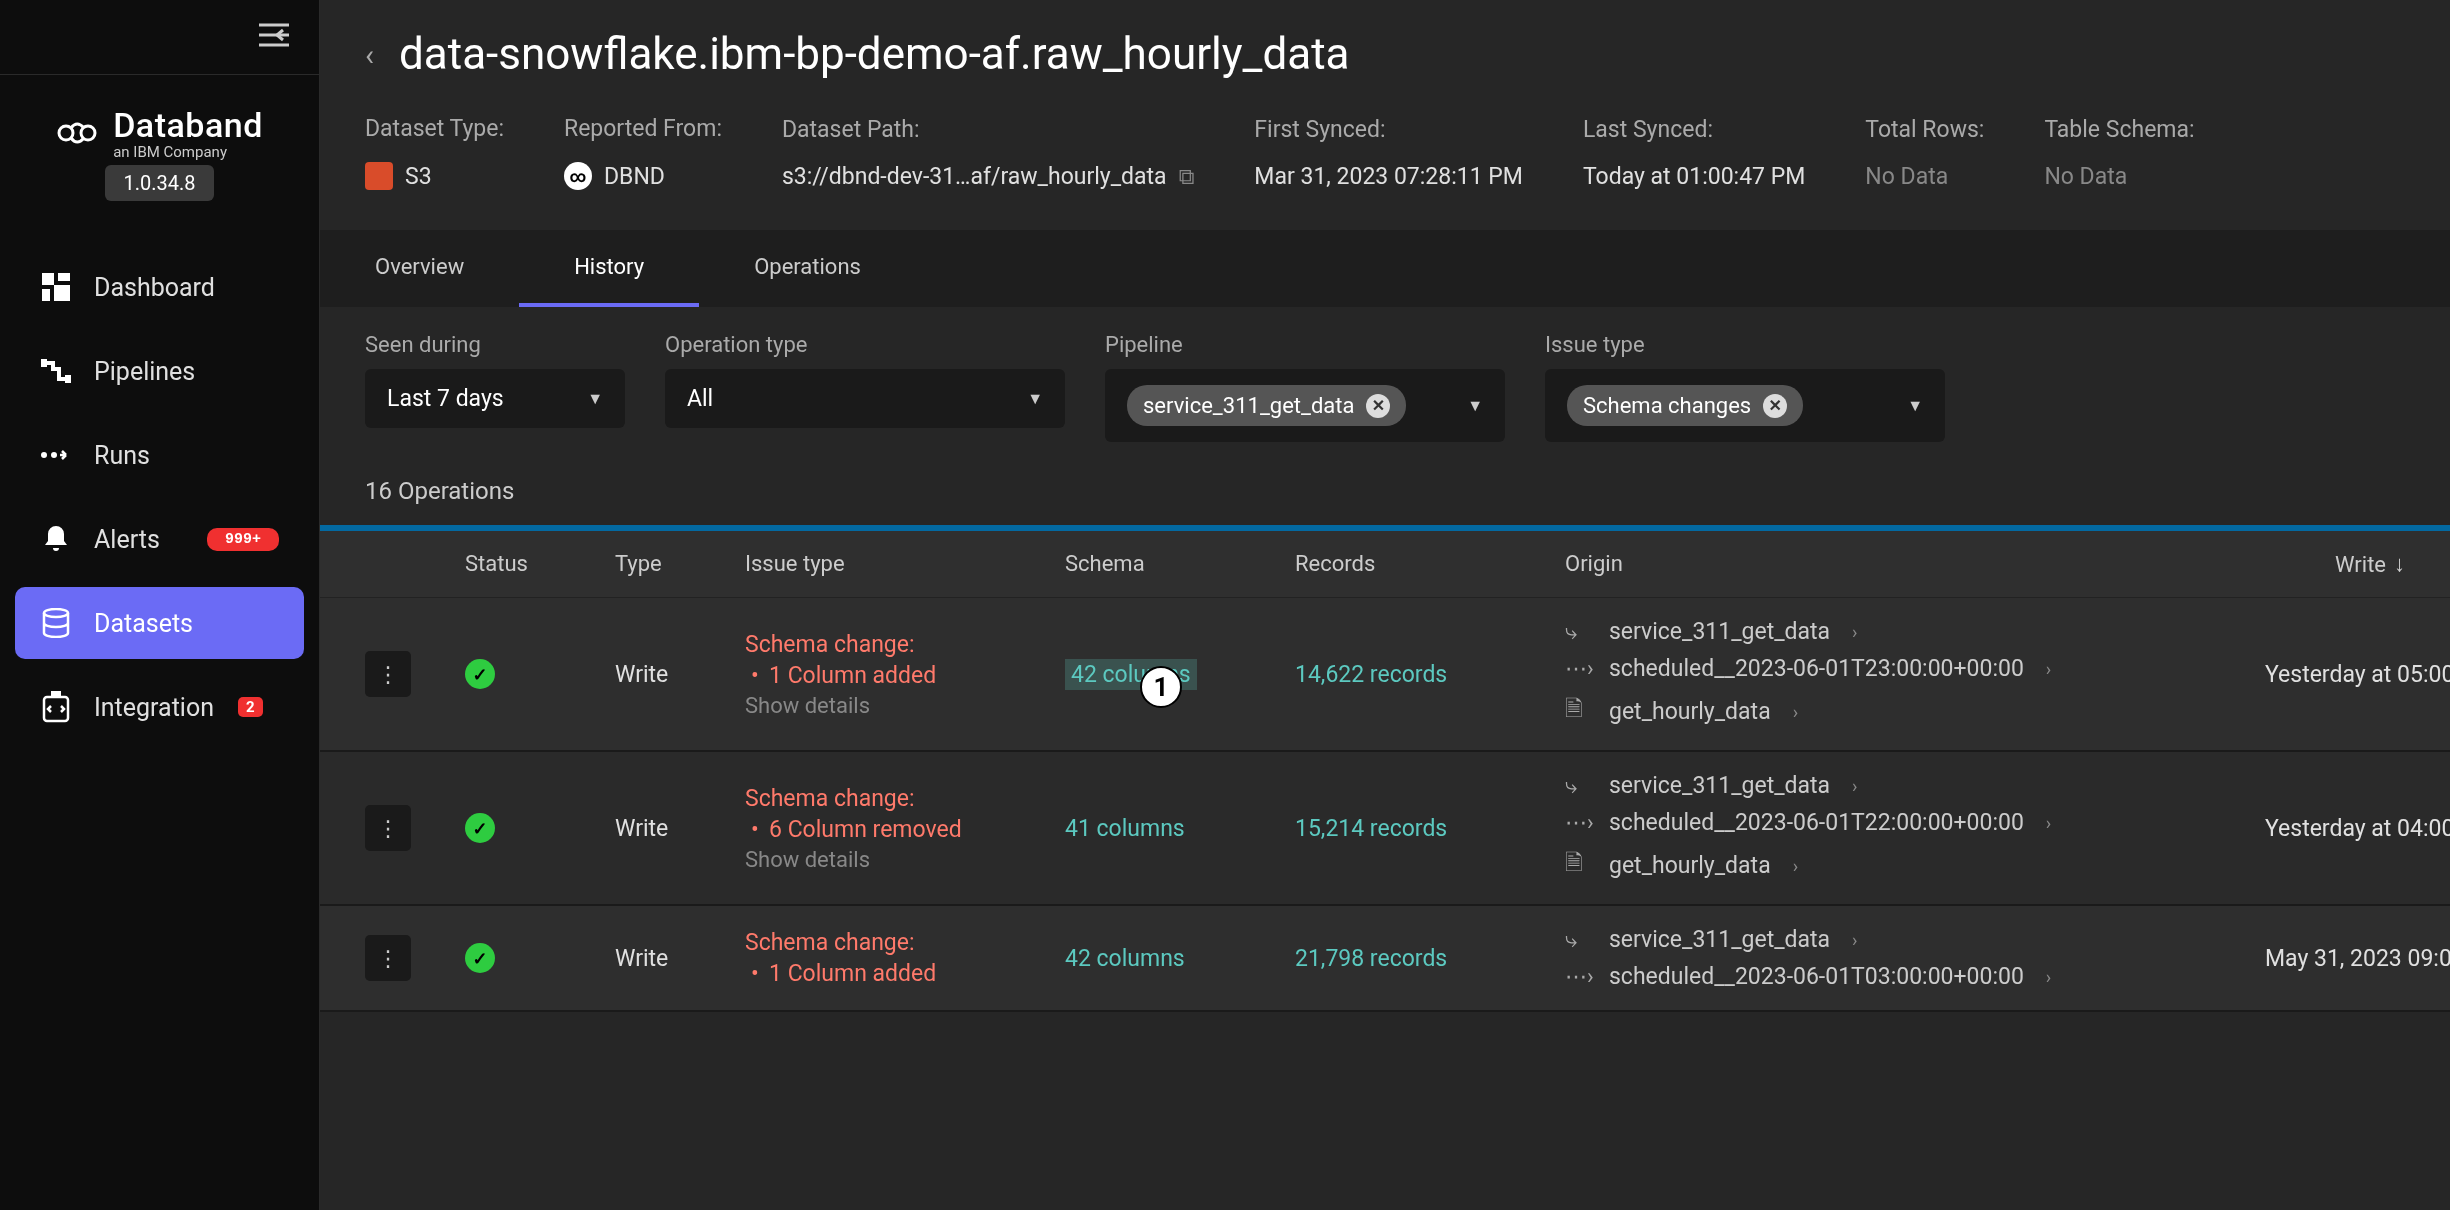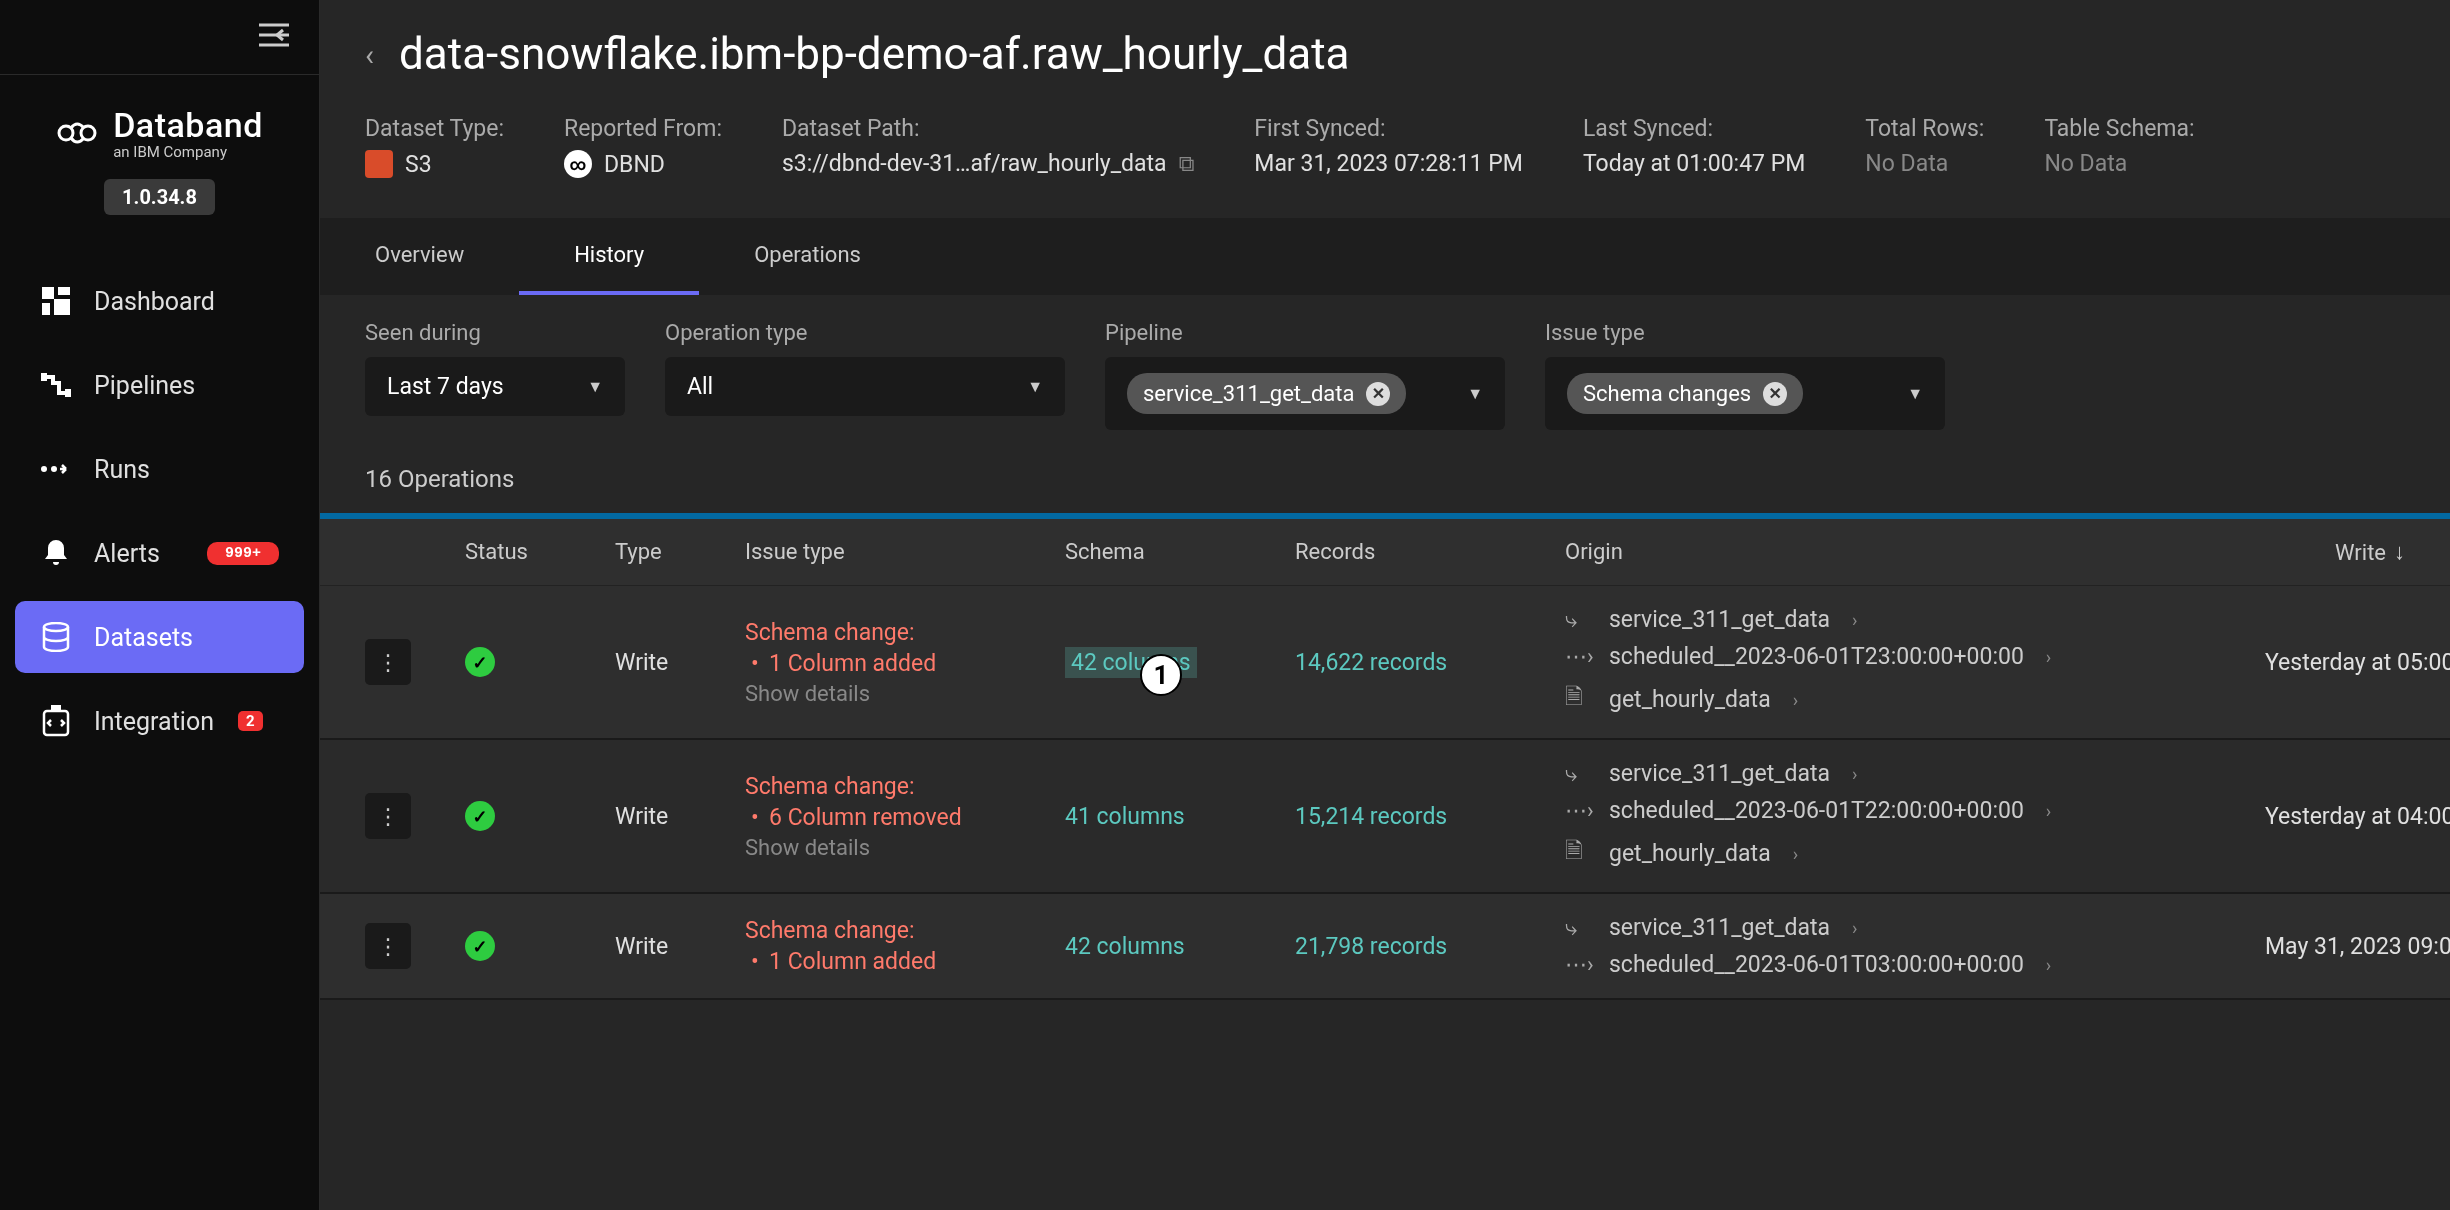--- a/index.html
+++ b/index.html
@@ -56,27 +56,27 @@
   font-weight: 500;
   color: #fff;
   letter-spacing: 0.5px;
 }
 .brand-sub {
   font-size: 15px;
   color: #ccc;
   margin-top: -2px;
 }
 .version-badge {
-  margin-top: 18px;
+  margin-top: 4px;
   background: #3a3a3a;
   color: #fff;
   padding: 6px 18px;
   border-radius: 6px;
   font-size: 20px;
-  font-weight: 700;
+  font-weight: 400;
 }
 .nav {
   padding: 30px 15px;
   display: flex;
   flex-direction: column;
   gap: 12px;
   text-align: right;
 }
 .nav-item {
   display: flex;
@@ -146,21 +146,22 @@
 }
 .meta-row {
   display: flex;
   gap: 60px;
   padding: 35px 0 30px;
   font-size: 23px;
 }
 .meta-item {
   display: flex;
   flex-direction: column;
-  gap: 8px;
+  gap: 20px;
+  justify-content: center;
 }
 .meta-label {
   color: #aaa;
 }
 .meta-value {
   color: #e0e0e0;
   display: flex;
   align-items: center;
   gap: 12px;
 }

